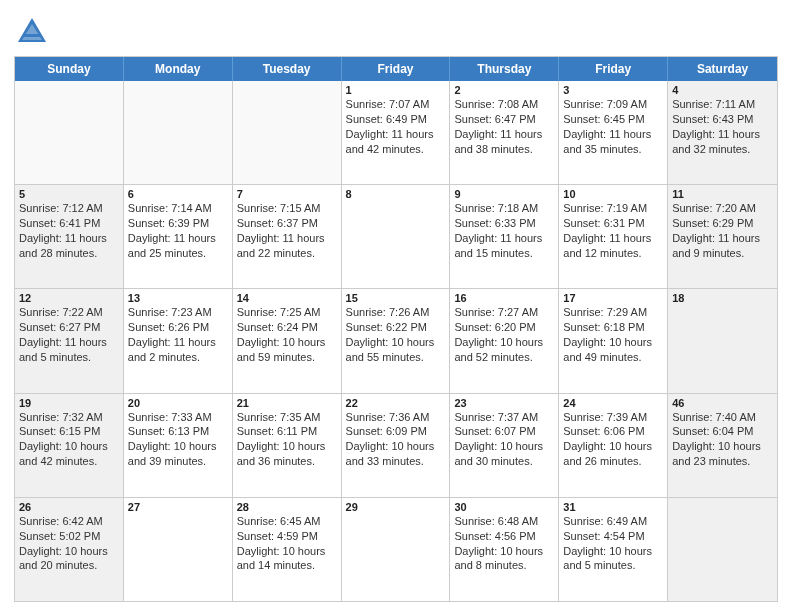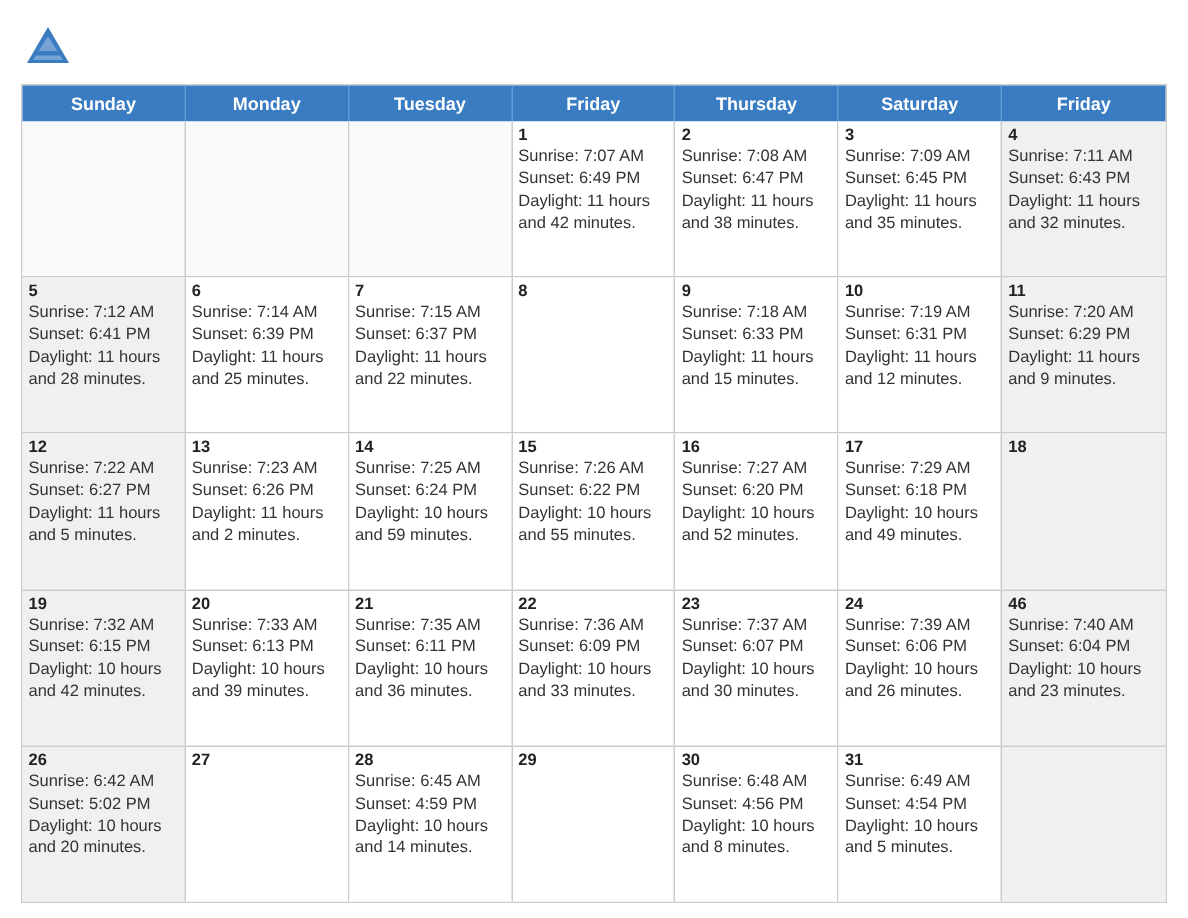--- a/index.html
+++ b/index.html
@@ -140,22 +140,22 @@
     </div>
   </div>
 
   <div class="calendar">
     <div class="cal-header">
     <div class="cal-header-cell">Sunday</div>
         <div class="cal-header-cell">Monday</div>
         <div class="cal-header-cell">Tuesday</div>
         <div class="cal-header-cell">Friday</div>
         <div class="cal-header-cell">Thursday</div>
+        <div class="cal-header-cell">Friday</div>
         <div class="cal-header-cell">Saturday</div>
-        <div class="cal-header-cell">Friday</div>
       </div>
     <div class="cal-body">
     <div class="cal-row">
           <div class="cal-cell empty"></div>
           <div class="cal-cell empty"></div>
           <div class="cal-cell empty"></div>
           <div class="cal-cell">
             <div class="day-num">1</div>
             <div class="cell-info">Sunrise: 7:07 AM<br>Sunset: 6:49 PM<br>Daylight: 11 hours and 42 minutes.</div>
           </div>

